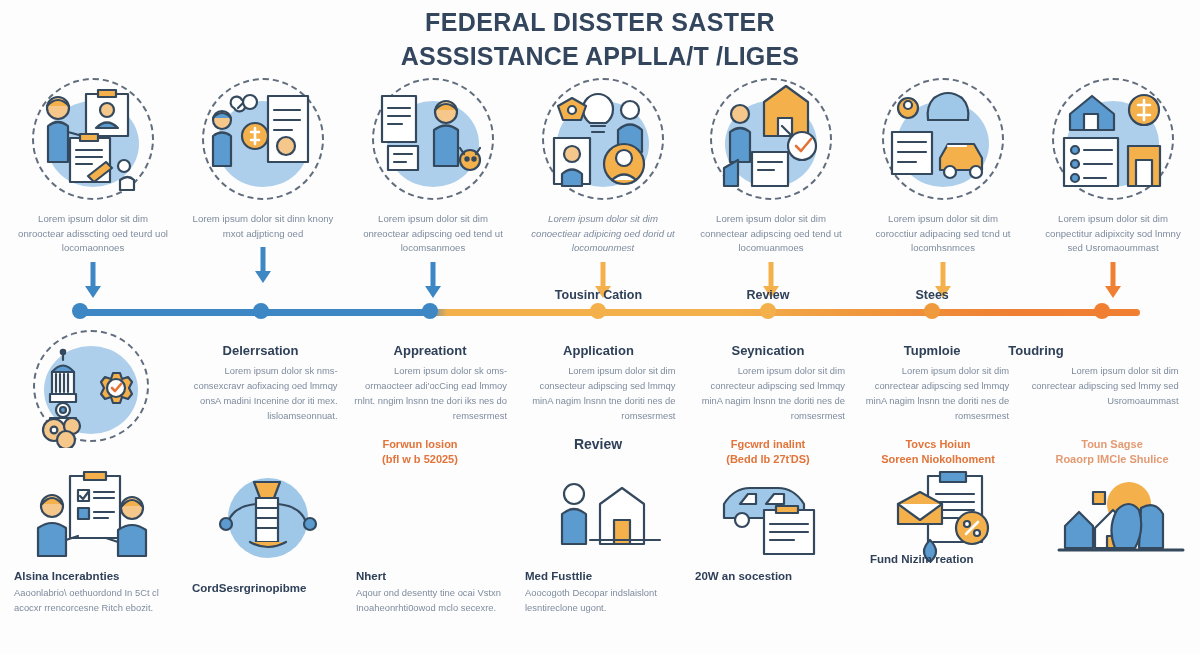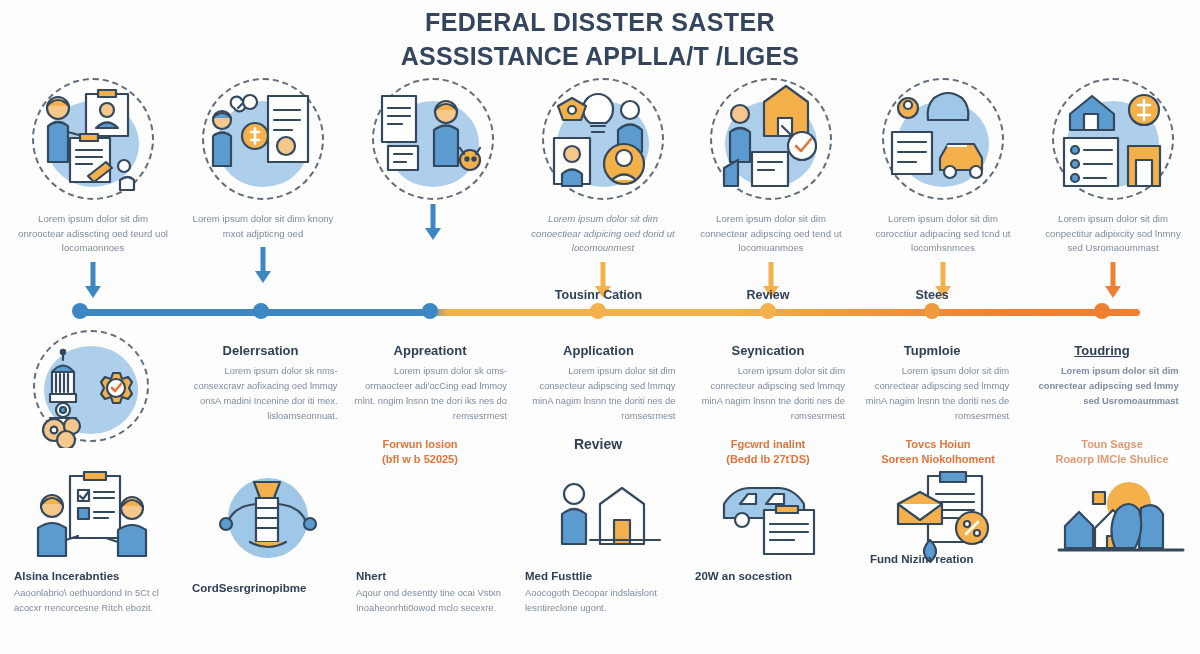--- a/index.html
+++ b/index.html
@@ -163,20 +163,21 @@
     <circle cx="78" cy="32" r="11" fill="#f6c78a"></circle>
               <path d="M67 30 q11 -12 22 0" fill="#f3b04b"></path>
     <path d="M66 50 q12 -9 24 0 v36 h-24 z" fill="#5b9bd0"></path>
     <circle cx="102" cy="80" r="10" fill="#f3b04b"></circle>
               <path d="M96 74 l-4 -6 M108 74 l4 -6"></path>
     <circle cx="99" cy="79" r="1.6" fill="#34495e"></circle>
               <circle cx="106" cy="79" r="1.6" fill="#34495e"></circle>
   </g>
           </svg>
      </div>
+     <div class="lorem">Lorem ipsum dolor sit dim onreoctear adipscing oed tend ut locomsanmoes</div>
      <svg class="arrow" width="20" height="36" viewBox="0 0 20 36">
        <path d="M10 0 v26" stroke="#3d87c4" stroke-width="5" fill="none"></path>
        <path d="M2 24 L10 36 L18 24 Z" fill="#3d87c4"></path>
      </svg>
       </div>
       <div class="col" style="left: 522px; font-style: italic;">
         <div class="icon-wrap">
        <div class="dashed"></div>
        <div class="blob"></div>
        <svg class="art" viewBox="0 0 130 118">
@@ -295,21 +296,21 @@
   </div>
   <div id="tl-labels">
       <div class="tl-above" style="left: 598.472px;">Tousinr Cation</div>
       <div class="tl-above" style="left: 767.966px;">Review</div>
       <div class="tl-above" style="left: 932.13px;">Stees</div>
       <div class="tl-below" style="left: 260.55px;">Delerrsation</div>
       <div class="tl-below" style="left: 430.044px;">Appreationt</div>
       <div class="tl-below" style="left: 598.472px;">Application</div>
       <div class="tl-below" style="left: 767.966px;">Seynication</div>
       <div class="tl-below" style="left: 932.13px;">Tupmloie</div>
-      <div class="tl-below" style="left: 1102px; text-decoration: underline;">Toudring</div>
+      <div class="tl-below" style="left: 1036px;">Toudring</div>
     </div>
 
   <div class="mid-icon">
     <div class="dashed"></div>
     <div class="blob"></div>
     <svg class="art" viewBox="0 0 130 118" width="150" height="112">
       <g fill="none" stroke="#34495e" stroke-width="2.2" stroke-linecap="round" stroke-linejoin="round">
         <path d="M47 30 v-6"></path>
           <circle cx="47" cy="22" r="2.2" fill="#34495e"></circle>
         <path d="M36 42 q11 -13 22 0 z" fill="#5b9bd0"></path>
@@ -339,21 +340,21 @@
       </div>
       <div class="mid" style="left: 517.472px;">
         <div class="body">Lorem ipsum dolor sit dim consecteur adipscing sed lmmqy minA nagim lnsnn tne doriti nes de romsesrmest</div>
       </div>
       <div class="mid" style="left: 686.966px;">
         <div class="body">Lorem ipsum dolor sit dim conrecteur adipscing sed lmmqy minA nagim lnsnn tne doriti nes de romsesrmest</div>
       </div>
       <div class="mid" style="left: 851.13px;">
         <div class="body">Lorem ipsum dolor sit dim conrectear adipscing sed lmmqy minA nagim lnsnn tne doriti nes de romsesrmest</div>
       </div>
-      <div class="mid" style="left: 1020.62px; font-weight: bold;">
+      <div class="mid" style="left: 1020.62px;">
         <div class="body">Lorem ipsum dolor sit dim conrectear adipscing sed lmmy sed Usromoaummast</div>
       </div>
     </div>
 
   <div id="sub-labels">
       <div class="sublabel orange" style="left: 420px; top: 437px;">
         <div>Forwun losion</div>
         <div>(bfl w b 52025)</div>
       </div>
       <div class="sublabel dark" style="left: 598px; top: 435px;">

